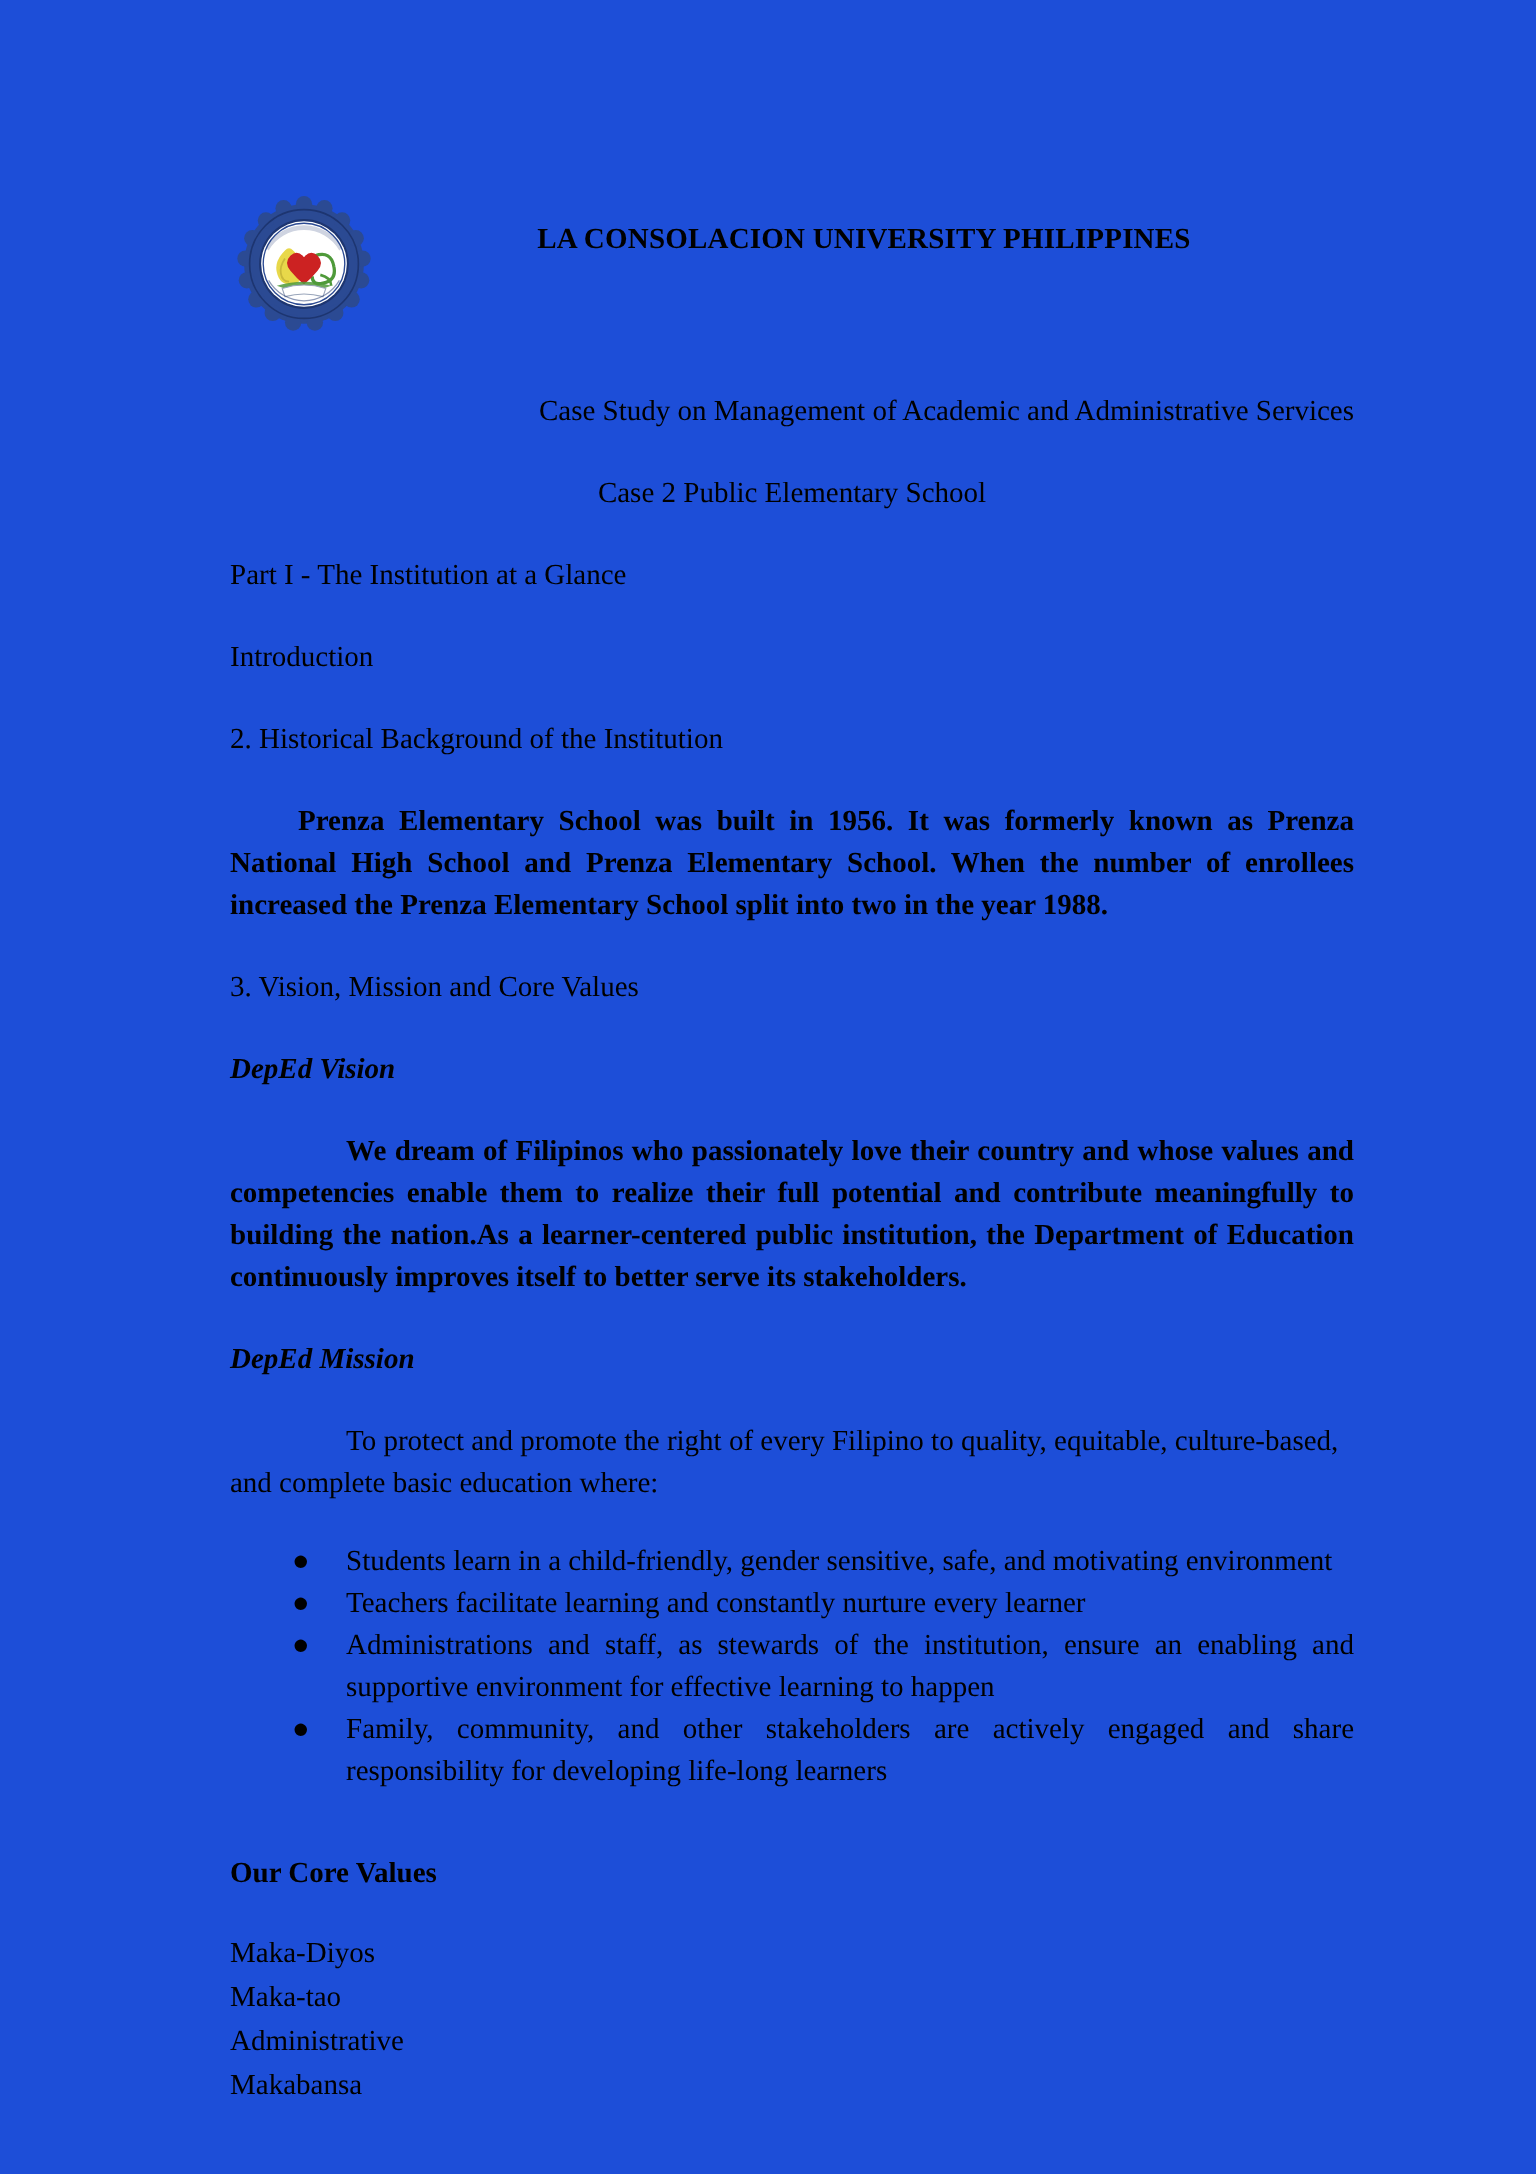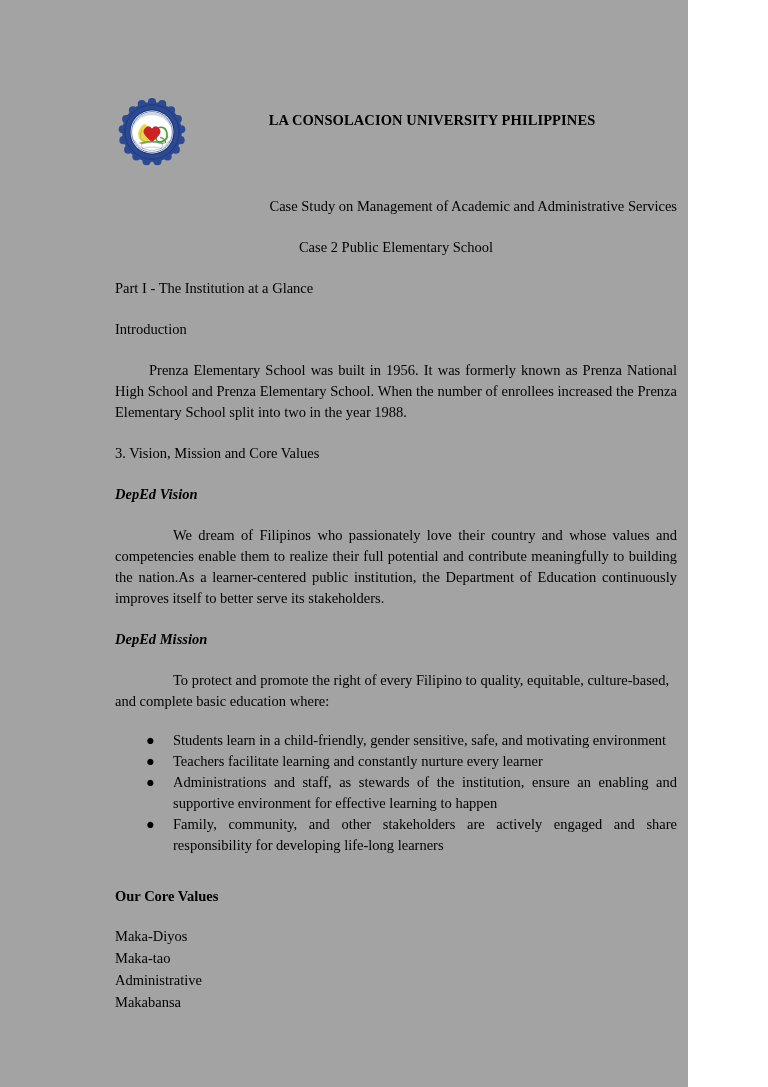--- a/index.html
+++ b/index.html
@@ -10,23 +10,23 @@
   body {
     width: 768px;
     height: 1087px;
     font-family: "Liberation Serif", "DejaVu Serif", serif;
     color: #000000;
     -webkit-font-smoothing: antialiased;
   }
 
   .page {
     position: relative;
-    width: 688px;
+    width: 768px;
     height: 1087px;
-    background: #a3a3a3;
+    background: #1d4ed8;
     overflow: hidden;
   }
 
   
   .doc-header {
     position: absolute;
     left: 115px;
     top: 96px;
     width: 562px;
     display: flex;
@@ -83,20 +83,21 @@
 
   .plain {
     margin-bottom: 20px;
     margin-top: 16px;
   }
 
   .para-justify {
     text-align: justify;
     text-indent: 34px;
     margin-bottom: 20px;
+    font-weight: bold;
   }
 
   .para-justify.big-indent {
     text-indent: 58px;
   }
 
   .para-left {
     text-align: left;
     text-indent: 58px;
     margin-bottom: 18px;
@@ -214,20 +215,21 @@
   <div class="content">
 
     <p class="centered first">Case Study on Management of Academic and Administrative Services</p>
 
     <p class="centered">Case 2 Public Elementary School</p>
 
     <p class="plain">Part I - The Institution at a Glance</p>
 
     <p class="plain">Introduction</p>
 
+    <p class="plain">2. Historical Background of the Institution</p>
 
     <p class="para-justify">Prenza Elementary School was built in 1956. It was formerly known as Prenza National High School and Prenza Elementary School. When the number of enrollees increased the Prenza Elementary School split into two in the year 1988.</p>
 
     <p class="plain">3. Vision, Mission and Core Values</p>
 
     <p class="bold-head">DepEd Vision</p>
 
     <p class="para-justify big-indent">We dream of Filipinos who passionately love their country and whose values and competencies enable them to realize their full potential and contribute meaningfully to building the nation.As a learner-centered public institution, the Department of Education continuously improves itself to better serve its stakeholders.</p>
 
     <p class="bold-head">DepEd Mission</p>

